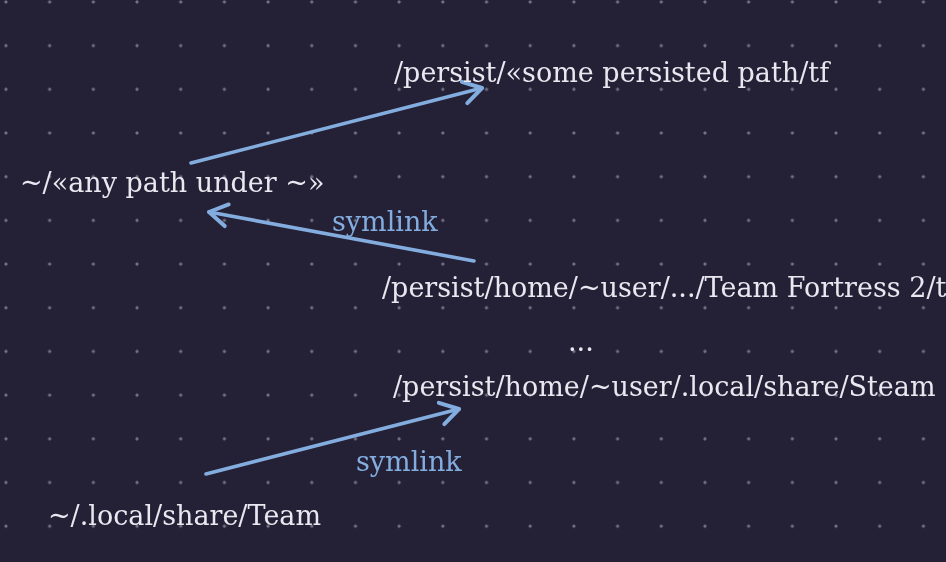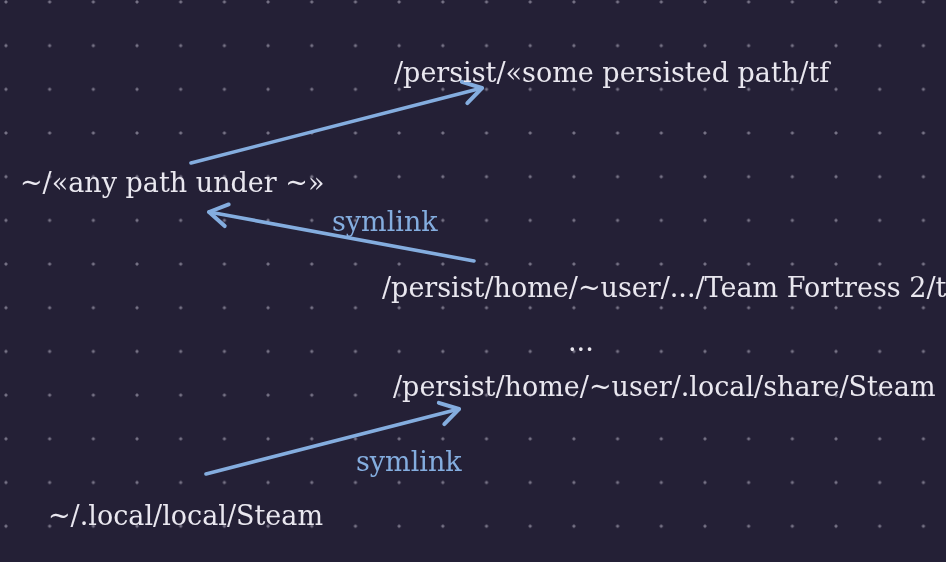--- a/index.html
+++ b/index.html
@@ -68,15 +68,15 @@
   <div class="edge-label" style="left:332px; top:206px;">symlink</div>
 
   <div class="node" style="left:382px; top:272px;">/persist/home/~user/.../Team Fortress 2/tf</div>
 
   <div class="node" style="left:568px; top:326px;">...</div>
 
   <div class="node" style="left:393px; top:371px;">/persist/home/~user/.local/share/Steam</div>
 
   <div class="edge-label" style="left:356px; top:446px;">symlink</div>
 
-  <div class="node" style="left:48px; top:500px;">~/.local/local/Steam</div>
+  <div class="node" style="left:48px; top:500px;">~/.local/share/Team</div>
 
 </div>
 
 </body></html>

